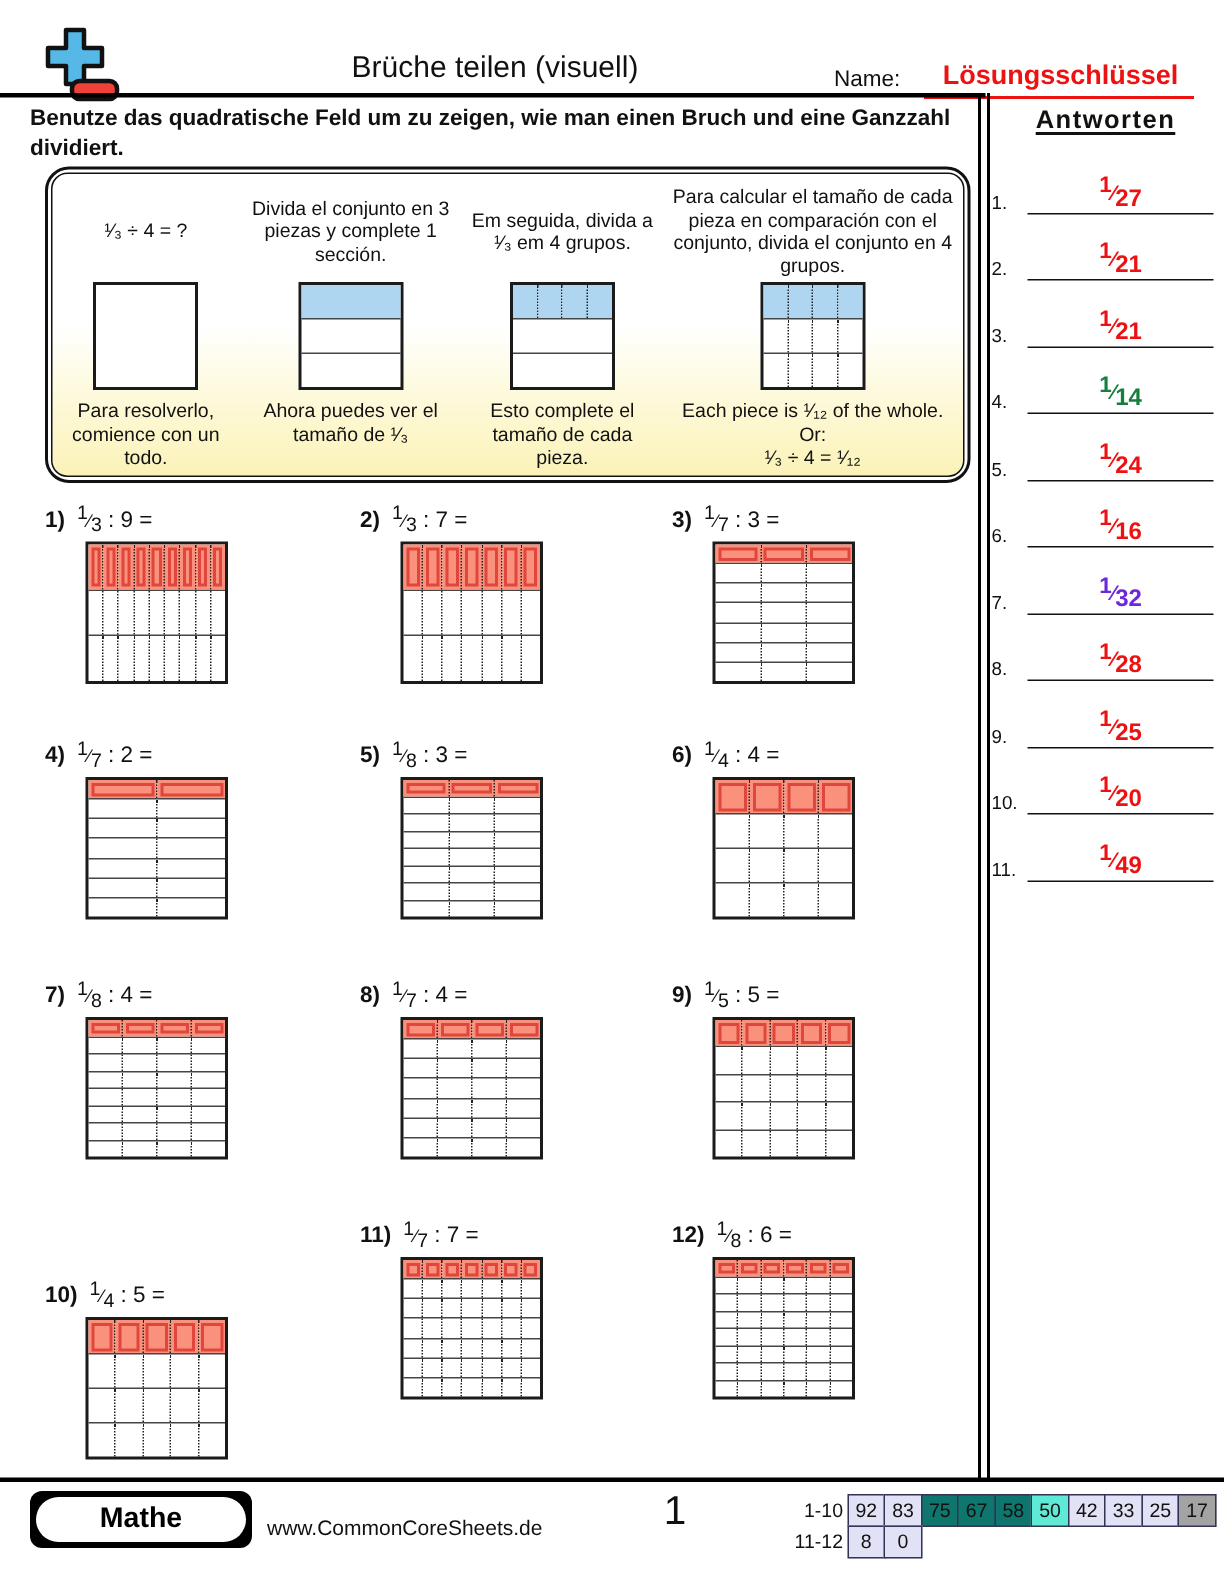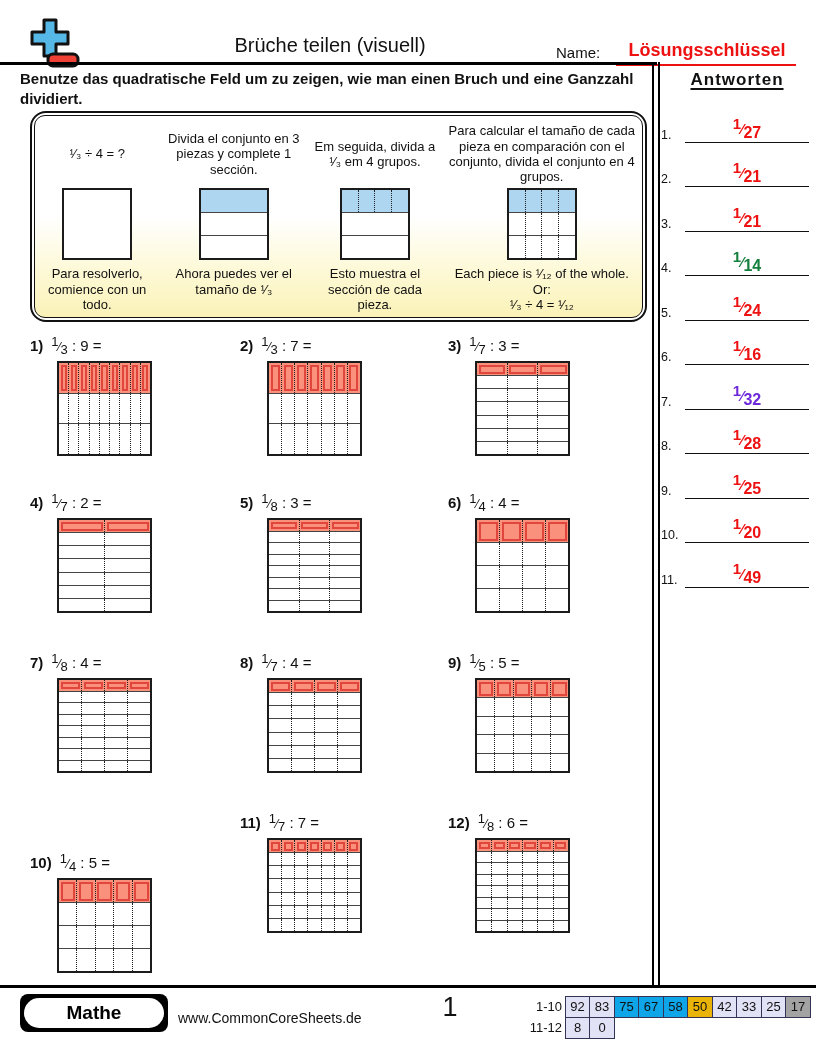--- a/index.html
+++ b/index.html
@@ -56,21 +56,21 @@
   .footer-rule{position:absolute;left:0;top:985px;width:816px;height:2.5px;background:#000;}
   .brand-badge{position:absolute;left:20px;top:994px;width:148px;height:38px;background:#000;border-radius:8px;}
   .brand-oval{position:absolute;left:4px;top:4px;right:4px;bottom:4px;background:#fff;border-radius:16px;
               display:flex;align-items:center;justify-content:center;font-size:19px;font-weight:bold;color:#000;}
   .site-url{position:absolute;left:178px;top:1010px;font-size:14px;}
   .page-number{position:absolute;left:425px;top:992px;width:50px;text-align:center;font-size:27px;}
   .score-table{position:absolute;left:524px;top:996px;font-size:13px;}
   .score-row{display:flex;}
   .score-row + .score-row{margin-top:-1.5px;}
   .score-label{width:38px;text-align:right;padding-right:4px;line-height:21px;}
-  .score-cell{width:24px;height:20px;line-height:20px;text-align:center;border:1.5px solid #333355;margin-left:-1.5px;background:#0ea5e9;}
+  .score-cell{width:24px;height:20px;line-height:20px;text-align:center;border:1.5px solid #333355;margin-left:-1.5px;background:#0f766e;}
   .score-cell:first-of-type{margin-left:0;}
 </style>
 </head>
 <body>
 
 <div class="page">
 
   <svg class="logo" width="52" height="50" viewBox="0 0 52 50">
     <path d="M16 2 h12 v12 h12 v12 h-12 v12 h-12 v-12 h-12 v-12 h12 z" fill="#56b8e6" stroke="#111" stroke-width="3" stroke-linejoin="round"></path>
     <rect x="20" y="36" width="30" height="12" rx="5" fill="#ef4136" stroke="#111" stroke-width="3"></rect>
@@ -131,21 +131,21 @@
                 <div class="gcell"></div>
               </div>
               <div class="grow">
                 <div class="gcell"></div>
                 <div class="gcell"></div>
                 <div class="gcell"></div>
                 <div class="gcell"></div>
               </div>
             </div>
           </div>
-          <div class="ex-bottom">Esto muestra el sección de cada pieza.</div>
+          <div class="ex-bottom">Esto complete el tamaño de cada pieza.</div>
         </div>
         <div class="ex-col" style="width: 33%;">
           <div class="ex-top">Para calcular el tamaño de cada pieza en comparación con el conjunto, divida el conjunto en 4 grupos.</div>
           <div class="ex-gridwrap">
             <div class="grid">
               <div class="grow hline">
                 <div class="gcell vdot" style="background: rgb(174, 214, 241);"></div>
                 <div class="gcell vdot" style="background: rgb(174, 214, 241);"></div>
                 <div class="gcell vdot" style="background: rgb(174, 214, 241);"></div>
                 <div class="gcell" style="background: rgb(174, 214, 241);"></div>
@@ -912,21 +912,21 @@
   <div class="site-url">www.CommonCoreSheets.de</div>
   <div class="page-number">1</div>
   <div class="score-table" id="score-table">
       <div class="score-row">
         <div class="score-label">1-10</div>
         <div class="score-cell" style="background: rgb(226, 226, 246);">92</div>
         <div class="score-cell" style="background: rgb(226, 226, 246);">83</div>
         <div class="score-cell">75</div>
         <div class="score-cell">67</div>
         <div class="score-cell">58</div>
-        <div class="score-cell" style="background: #eab308;">50</div>
+        <div class="score-cell" style="background: #5eead4;">50</div>
         <div class="score-cell" style="background: rgb(226, 226, 246);">42</div>
         <div class="score-cell" style="background: rgb(226, 226, 246);">33</div>
         <div class="score-cell" style="background: rgb(226, 226, 246);">25</div>
         <div class="score-cell" style="background: #a3a3a3;">17</div>
       </div>
       <div class="score-row">
         <div class="score-label">11-12</div>
         <div class="score-cell" style="background: rgb(226, 226, 246);">8</div>
         <div class="score-cell" style="background: rgb(226, 226, 246);">0</div>
       </div>

